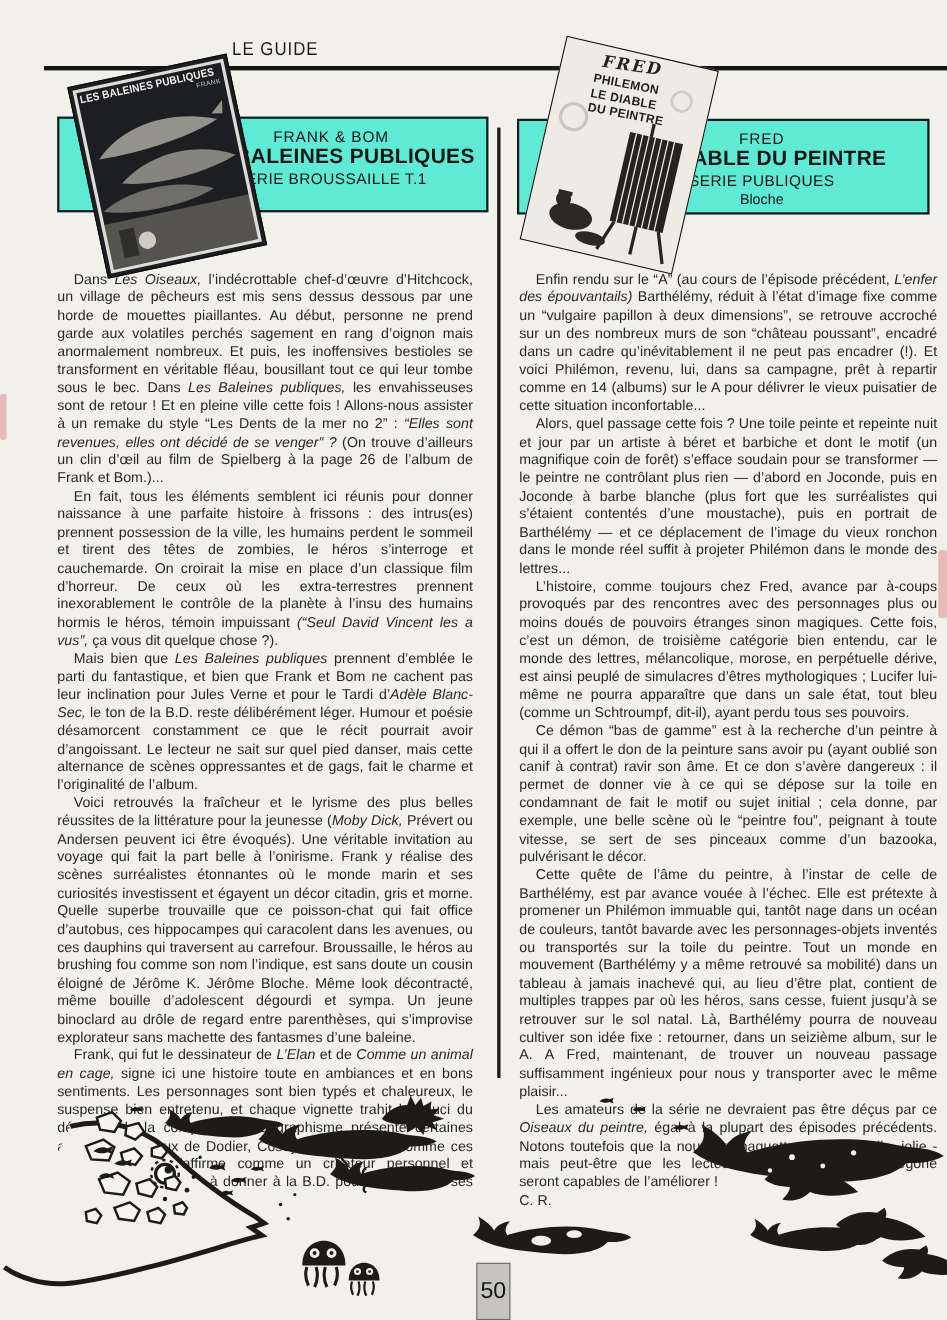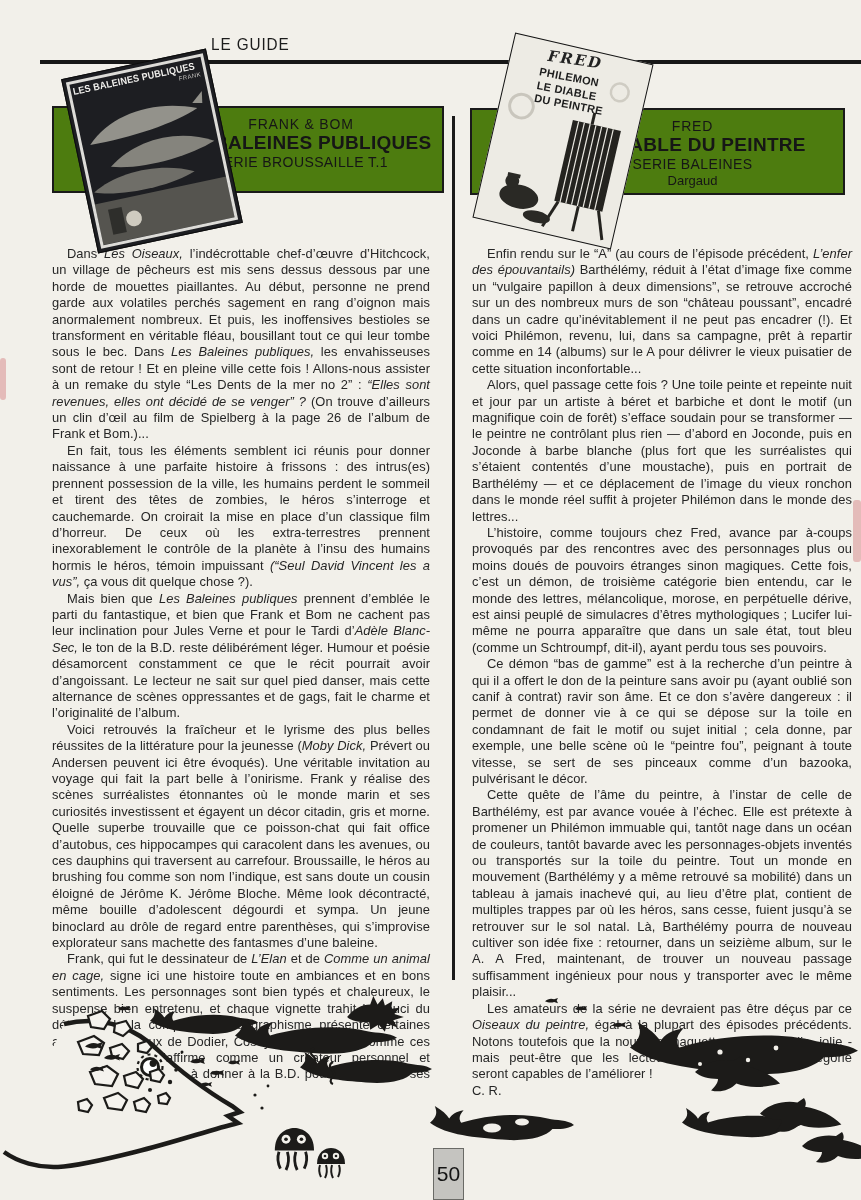--- a/index.html
+++ b/index.html
@@ -7,21 +7,21 @@
   body { font-family:"Liberation Sans", sans-serif; background:#f2f0ea; }
   .page { position:relative; width:861px; height:1200px; background:#f2f0ea; overflow:hidden; }
 
   
   .guide-label { position:absolute; left:211px; top:35px; font-size:17px; color:#1c1c1c;
                  letter-spacing:1px; transform:scaleX(.9); transform-origin:left; font-weight:400; }
   .top-rule { position:absolute; left:40px; top:60px; width:821px; height:3.5px; background:#171717; }
   .col-divider { position:absolute; left:452px; top:116px; width:2.5px; height:864px; background:#1a1a1a; }
 
   
-  .banner { position:absolute; height:87px; background:#4d7c0f; border:2px solid #1a1a1a; z-index:1;text-decoration:underline; }
+  .banner { position:absolute; height:87px; background:#5eead4; border:2px solid #1a1a1a; z-index:1;text-decoration:underline; }
   .banner-left  { left:52px;  top:106px; width:392px; }
   .banner-right { left:470px; top:108px; width:375px; }
   .banner-text { position:absolute; top:0; bottom:0; text-align:center; color:#161616; padding-top:8px; }
   .banner-left  .banner-text { left:110px; right:4px; }
   .banner-right .banner-text { left:75px;  right:5px; }
   .bn-authors { font-size:14px; line-height:16px; letter-spacing:.8px; }
   .bn-title   { font-size:19px; line-height:22px; font-weight:700; letter-spacing:.3px; }
   .bn-series  { font-size:14px; line-height:17px; letter-spacing:.4px; }
   .bn-pub     { font-size:13px; line-height:16px; }
 
@@ -80,22 +80,22 @@
       <div class="bn-authors">FRANK &amp; BOM</div>
       <div class="bn-title">LES BALEINES PUBLIQUES</div>
       <div class="bn-series">SERIE BROUSSAILLE T.1</div>
     </div>
   </div>
 
   <div class="banner banner-right">
     <div class="banner-text">
       <div class="bn-authors">FRED</div>
       <div class="bn-title">LE DIABLE DU PEINTRE</div>
-      <div class="bn-series">SERIE BALEINES</div>
-      <div class="bn-pub">Dargaud</div>
+      <div class="bn-series">SERIE PUBLIQUES</div>
+      <div class="bn-pub">Bloche</div>
     </div>
   </div>
 
   <div class="cover cover-left">
     <svg viewBox="0 0 148 178">
       <path d="M14 70 C 40 44 86 38 128 56 C 104 66 56 72 14 70 Z" fill="#93928b"></path>
       <path d="M30 96 C 60 74 104 72 138 92 C 110 102 62 106 30 96 Z" fill="#85847d"></path>
       <path d="M8 118 C 36 102 80 102 112 118 C 86 128 34 128 8 118 Z" fill="#6f6e68"></path>
       <path d="M124 50 l 12 -10 l -2 12 Z" fill="#93928b"></path>
       <rect x="6" y="130" width="136" height="42" fill="#55544f"></rect>

